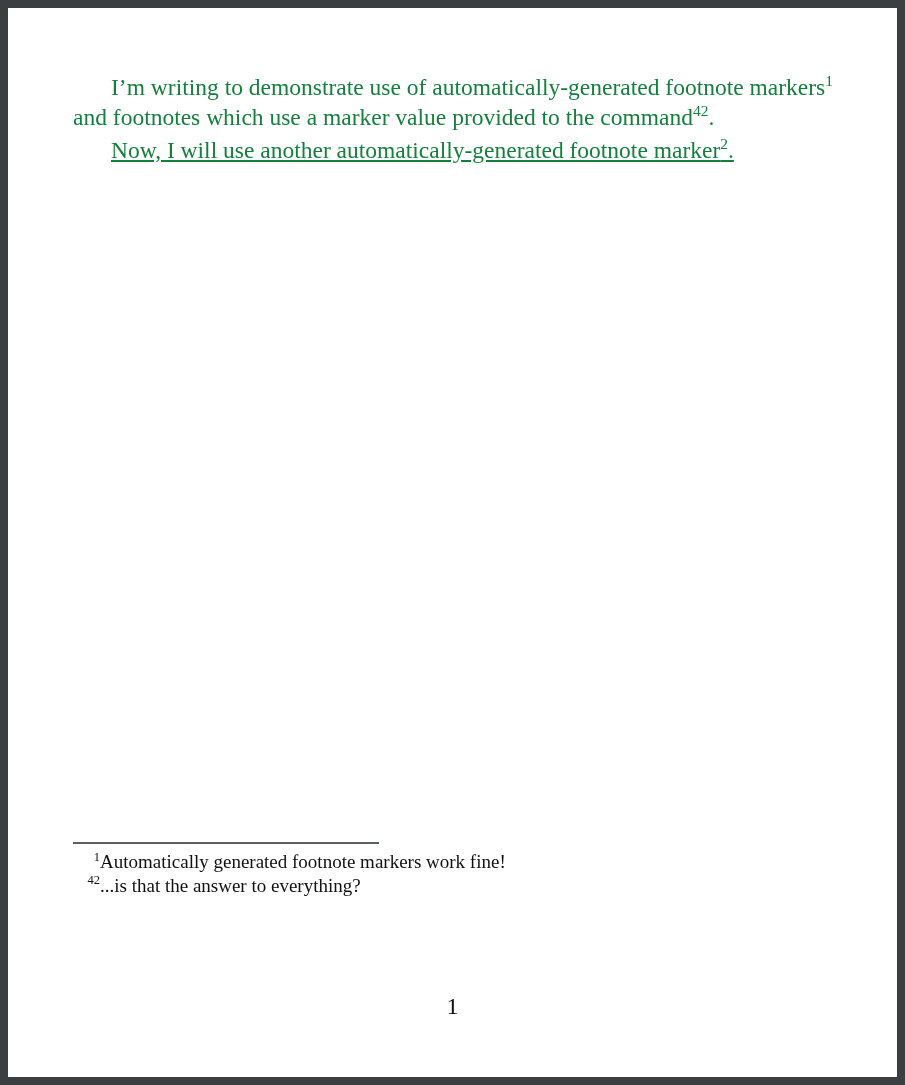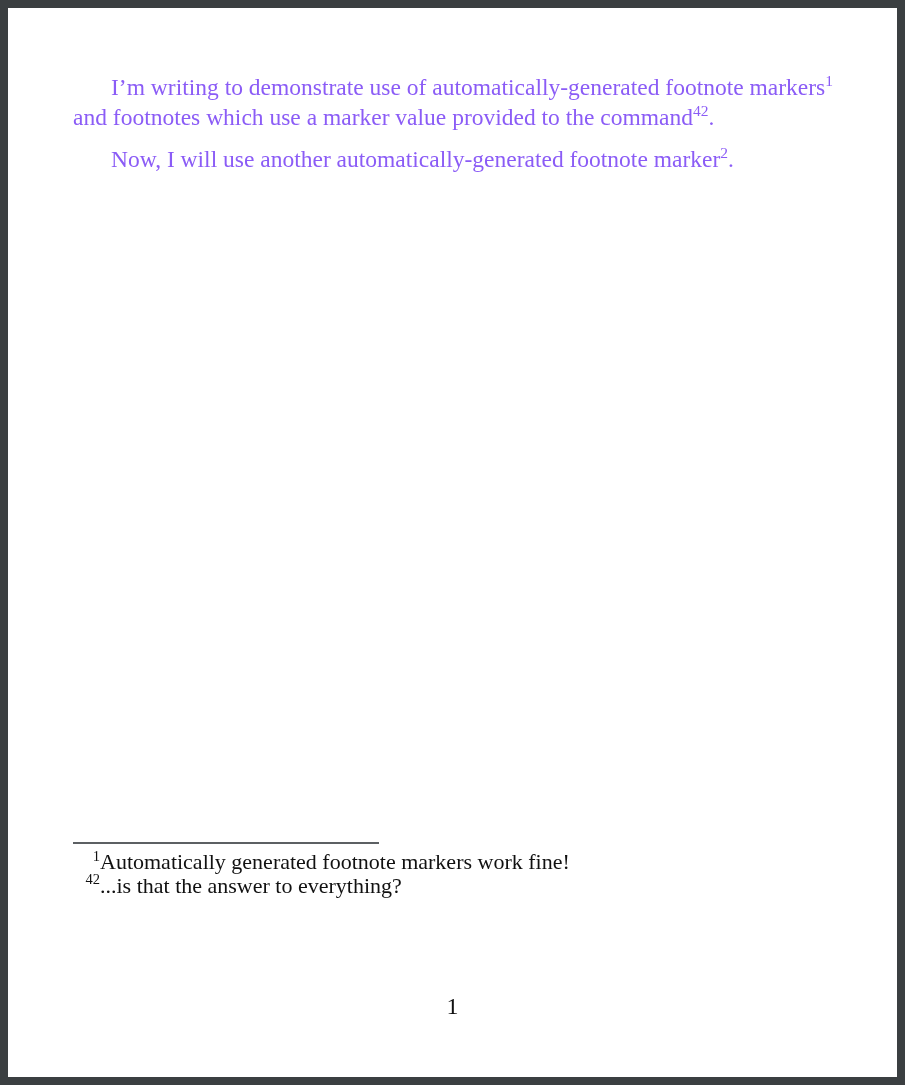--- a/index.html
+++ b/index.html
@@ -36,35 +36,36 @@
     background: #ffffff;
     box-sizing: border-box;
   }
 
   
   .text-column {
     position: absolute;
     left: 65px;      
     top: 64px;
     width: 760px;
-    color: #8b5cf6;
+    color: #15803d;
   }
 
   .body-paragraph {
     margin: 0;
     text-align: justify;
     text-justify: inter-word;
     font-size: 23.5px;
     line-height: 30px;
     text-indent: 38px;
     hyphens: manual;
   }
 
   .body-paragraph + .body-paragraph {
-    margin-top: 12px;
+    margin-top: 3px;
+    text-decoration: underline;
   }
 
   sup.marker {
     font-size: 0.66em;
     vertical-align: super;
     line-height: 0;
   }
 
   
   .footnote-block {
@@ -83,21 +84,21 @@
     margin: 0 0 6px 0;
   }
 
   .footnote-list {
     margin: 0;
     padding: 0;
     list-style: none;
   }
 
   .footnote-item {
-    font-size: 22px;
+    font-size: 19px;
     line-height: 23.5px;
     text-align: justify;
     text-justify: inter-word;
     margin: 0;
     padding: 0;
     text-indent: 0;
   }
 
   
   .footnote-item .fn-marker {

